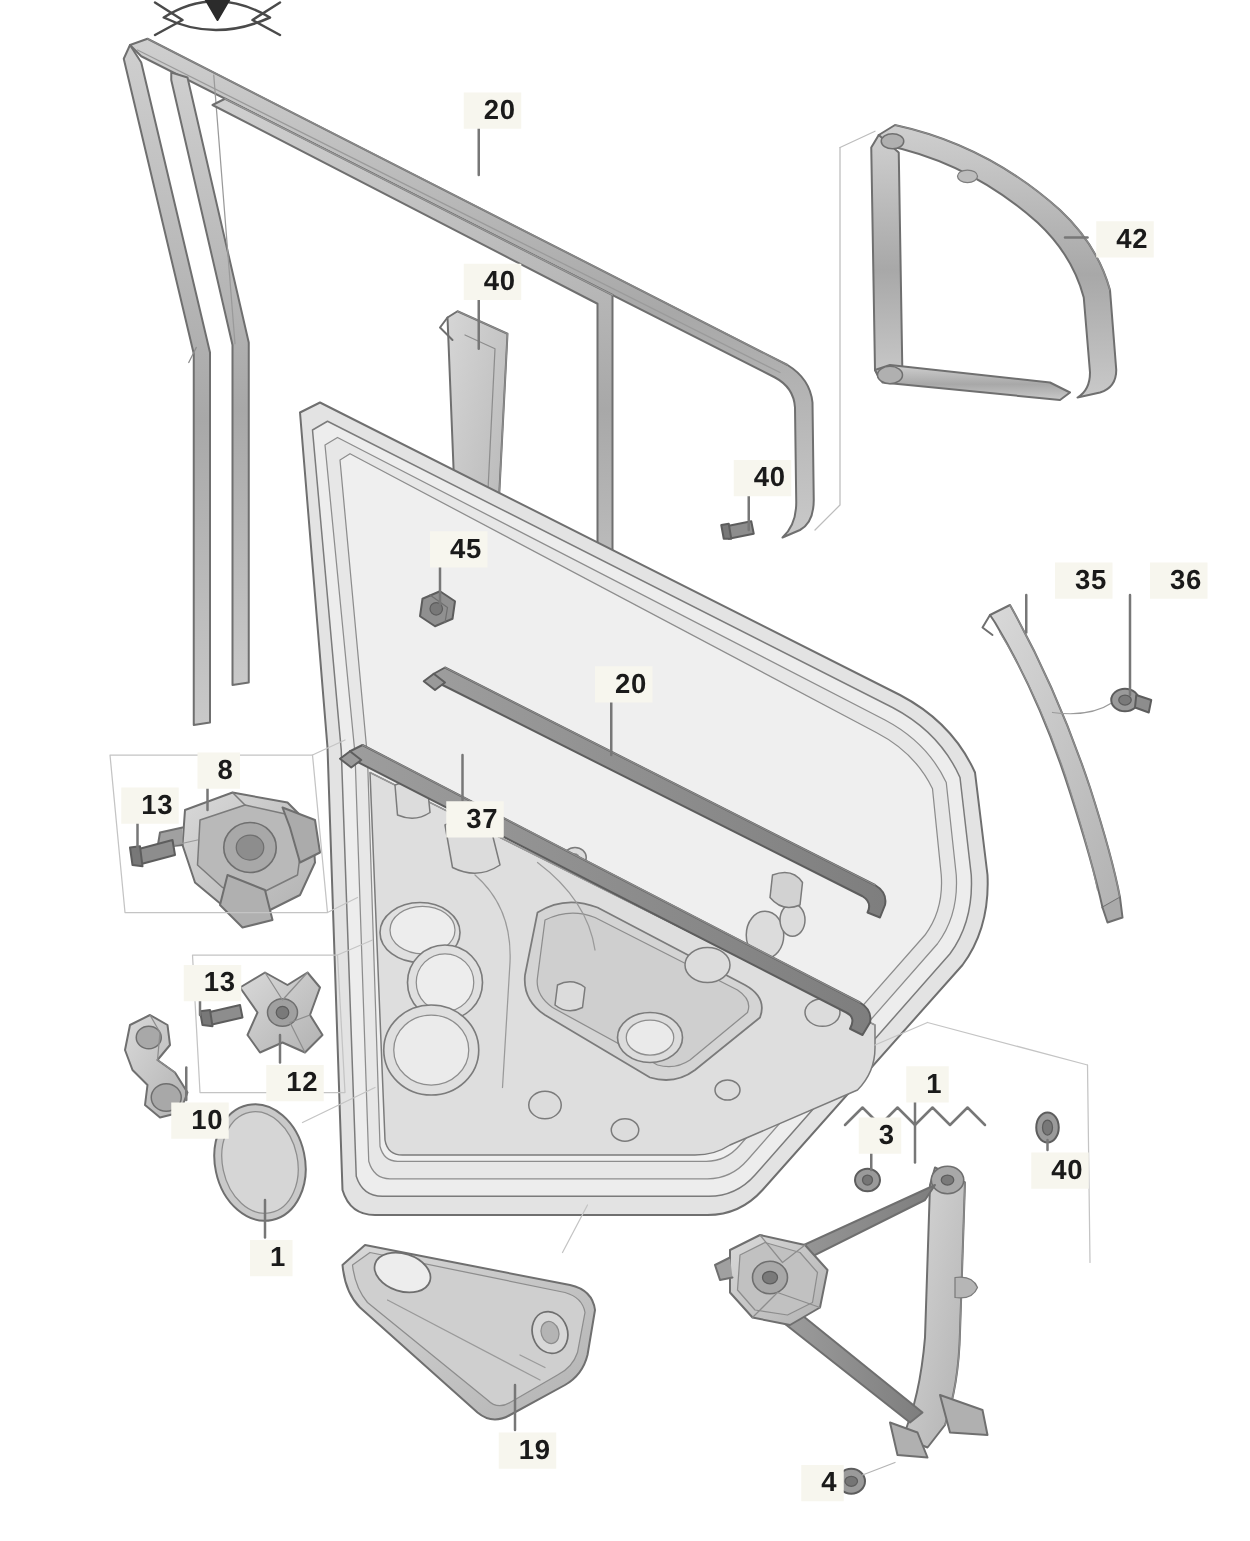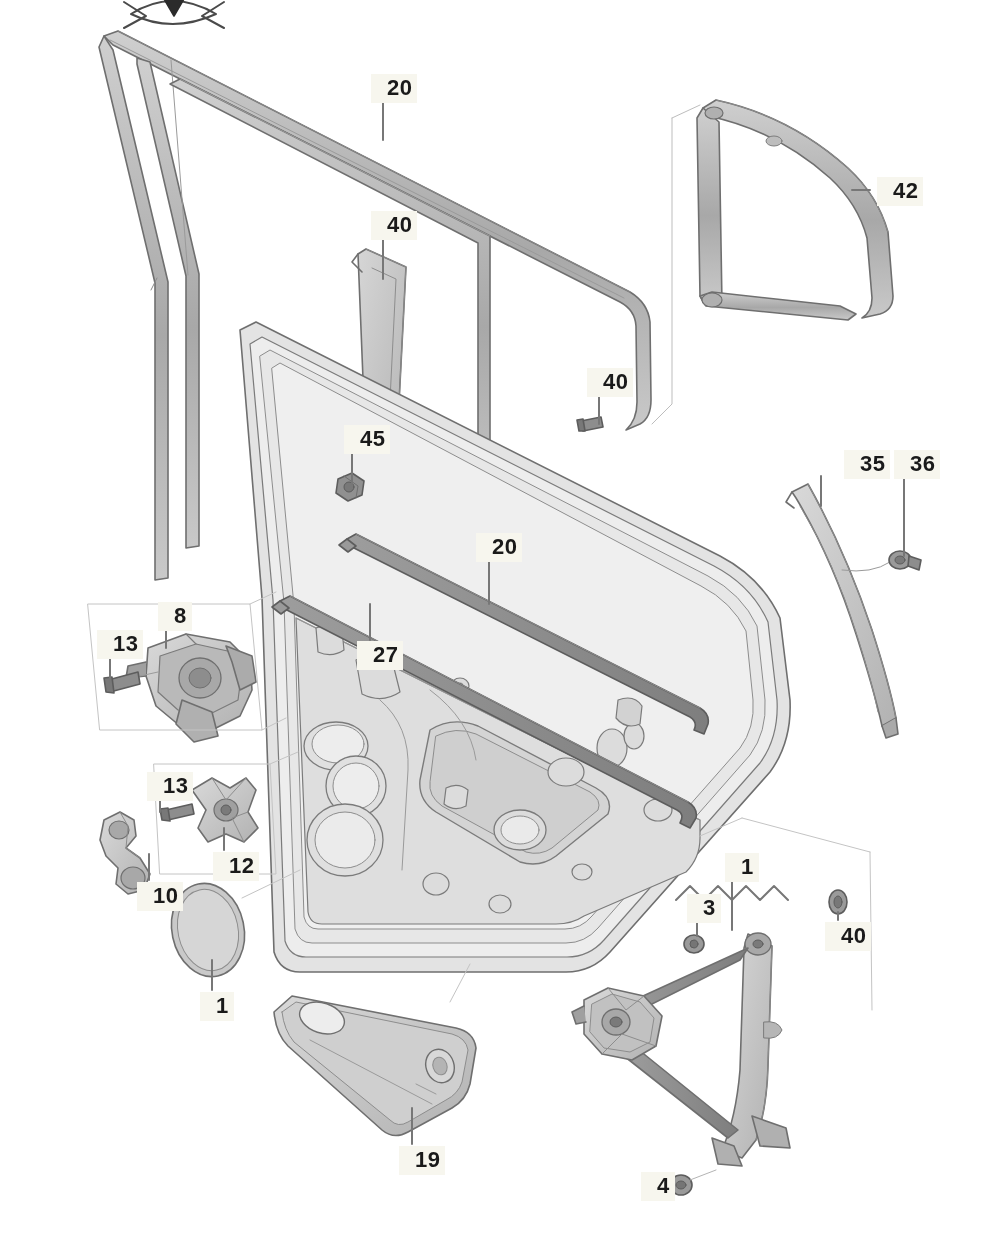--- a/index.html
+++ b/index.html
@@ -285,25 +285,25 @@
 
     </g>
   </svg>
 
   <div class="lbl" style="left:371px;top:74px;">20</div>
   <div class="lbl" style="left:877px;top:177px;">42</div>
   <div class="lbl" style="left:371px;top:211px;">40</div>
   <div class="lbl" style="left:587px;top:368px;">40</div>
   <div class="lbl" style="left:344px;top:425px;">45</div>
   <div class="lbl" style="left:844px;top:450px;">35</div>
-  <div class="lbl" style="left:894px;top:450px;">36</div>
+  <div class="lbl" style="left:920px;top:450px;">36</div>
   <div class="lbl" style="left:476px;top:533px;">20</div>
   <div class="lbl" style="left:97px;top:630px;">13</div>
   <div class="lbl" style="left:158px;top:602px;">8</div>
-  <div class="lbl" style="left:357px;top:641px;">27</div>
+  <div class="lbl" style="left:357px;top:641px;">37</div>
   <div class="lbl" style="left:147px;top:772px;">13</div>
   <div class="lbl" style="left:213px;top:852px;">12</div>
   <div class="lbl" style="left:137px;top:882px;">10</div>
   <div class="lbl" style="left:200px;top:992px;">1</div>
   <div class="lbl" style="left:725px;top:853px;">1</div>
   <div class="lbl" style="left:687px;top:894px;">3</div>
   <div class="lbl" style="left:825px;top:922px;">40</div>
   <div class="lbl" style="left:399px;top:1146px;">19</div>
   <div class="lbl" style="left:641px;top:1172px;">4</div>
 

